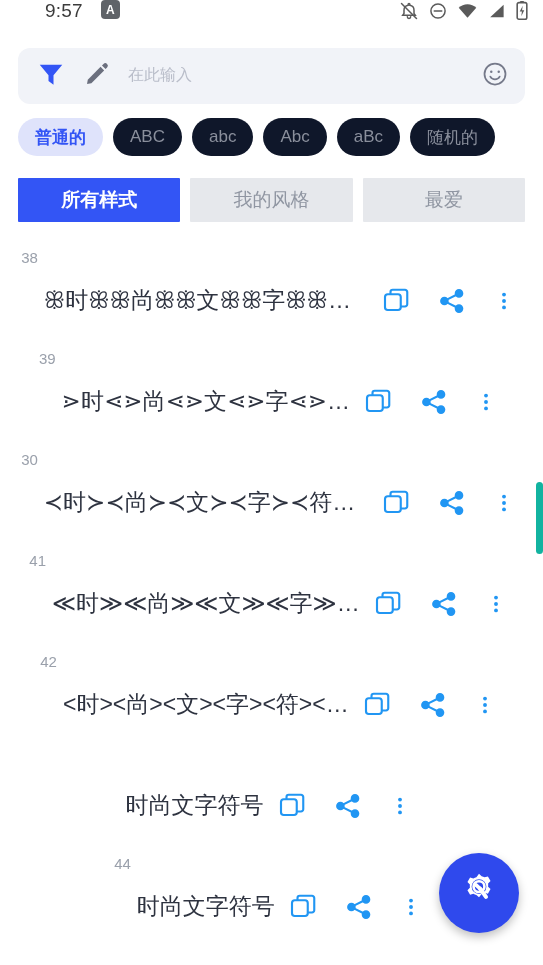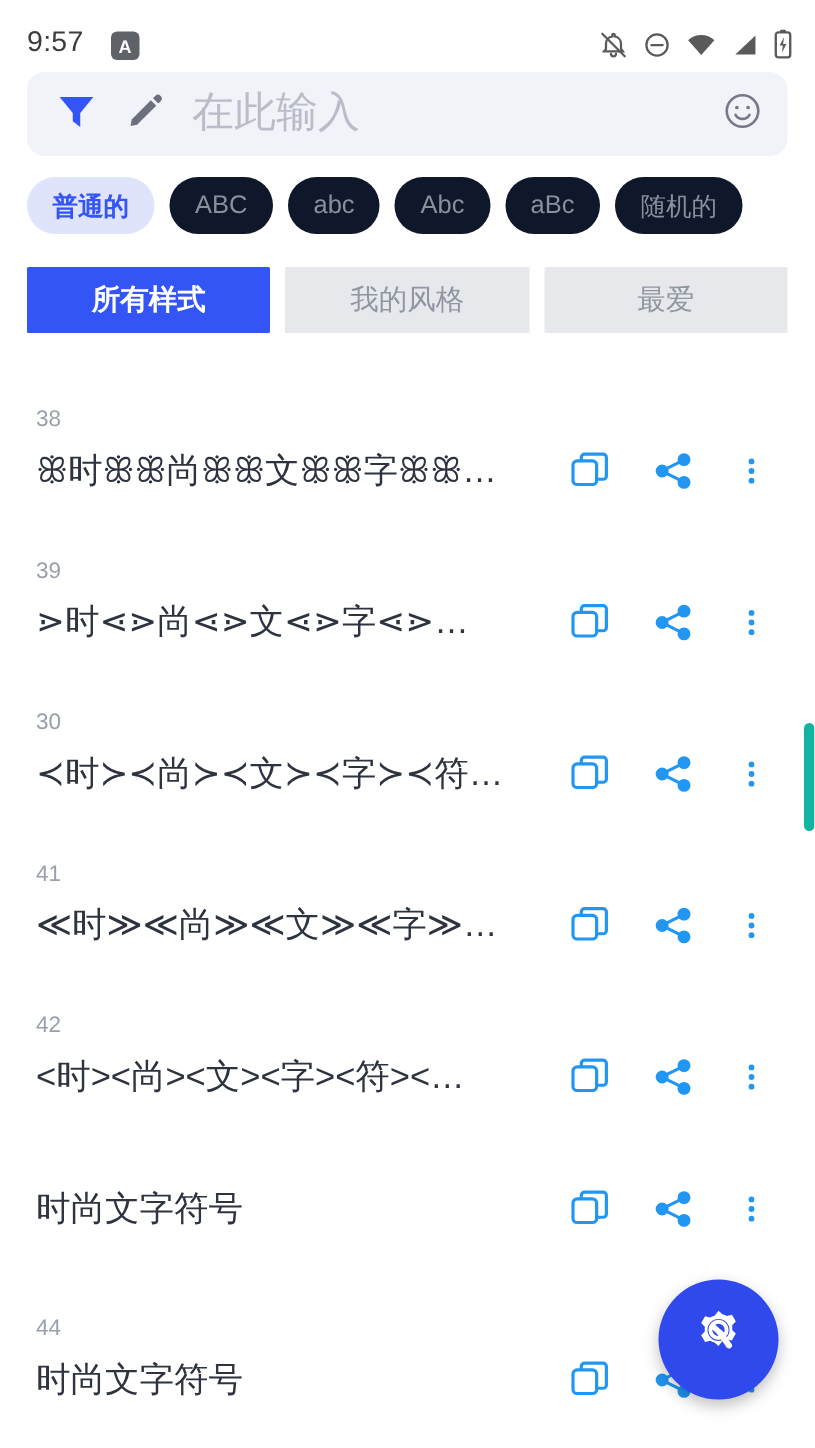--- a/index.html
+++ b/index.html
@@ -9,23 +9,24 @@
     background: #ffffff;
     font-family: "Liberation Sans", "DejaVu Sans", sans-serif;
     overflow: hidden;
   }
   .screen { position: relative; width: 543px; height: 965px; background: #ffffff; }
 
   
   .statusbar {
     height: 40px;
     display: flex;
-    align-items: flex-end;
+    align-items: flex-start;
     padding: 0 14px 0 18px;
     color: #4a4a4a;
+    margin-left: 27px;
   }
   .sb-time { font-size: 19px; color: #3c3c3c; letter-spacing: .2px; }
   .sb-badge {
     margin-left: 18px;
     width: 19px; height: 19px;
     background: #5f6368;
     border-radius: 4px;
     color: #ffffff;
     font-size: 12px; font-weight: bold;
     display: flex; align-items: center; justify-content: center;
@@ -45,22 +46,22 @@
     align-items: center;
     padding: 0 16px 0 18px;
   }
   .filter-icon { flex: 0 0 auto; margin-right: 18px; }
   .pencil-icon { flex: 0 0 auto; margin-right: 18px; }
   .search-input {
     flex: 1;
     border: none;
     outline: none;
     background: transparent;
-    font-family: Liberation Serif, serif;
-    font-size: 28px;
+    font-family: Liberation Mono, monospace;
+    font-size: 16px;
     color: #b91c1c;
     min-width: 0;
   }
   .search-input::placeholder { color: #b9bdc9; }
   .emoji-icon { flex: 0 0 auto; margin-left: 10px; }
 
   
   .chips {
     display: flex;
     align-items: center;
@@ -97,21 +98,21 @@
     font-size: 19px;
     display: flex;
     align-items: center;
     justify-content: center;
     cursor: pointer;
   }
   .tab.sel { background: #3355f5; color: #ffffff; font-weight: bold; }
 
   
   .list { margin-top: 28px; position: relative; }
-  .row { height: 101px; padding: 0 18px; display: flex; flex-direction: column; justify-content: center; }
+  .row { height: 101px; padding: 0 18px; display: flex; justify-content: center; }
   .row-index { font-size: 15px; color: #9aa0ab; line-height: 1; margin-bottom: 11px; padding-left: 6px; }
   .row-body { display: flex; align-items: center; }
   .row-text {
     flex: 1;
     font-size: 23px;
     color: #2e3340;
     white-space: nowrap;
     overflow: hidden;
     text-overflow: ellipsis;
     padding-left: 6px;

